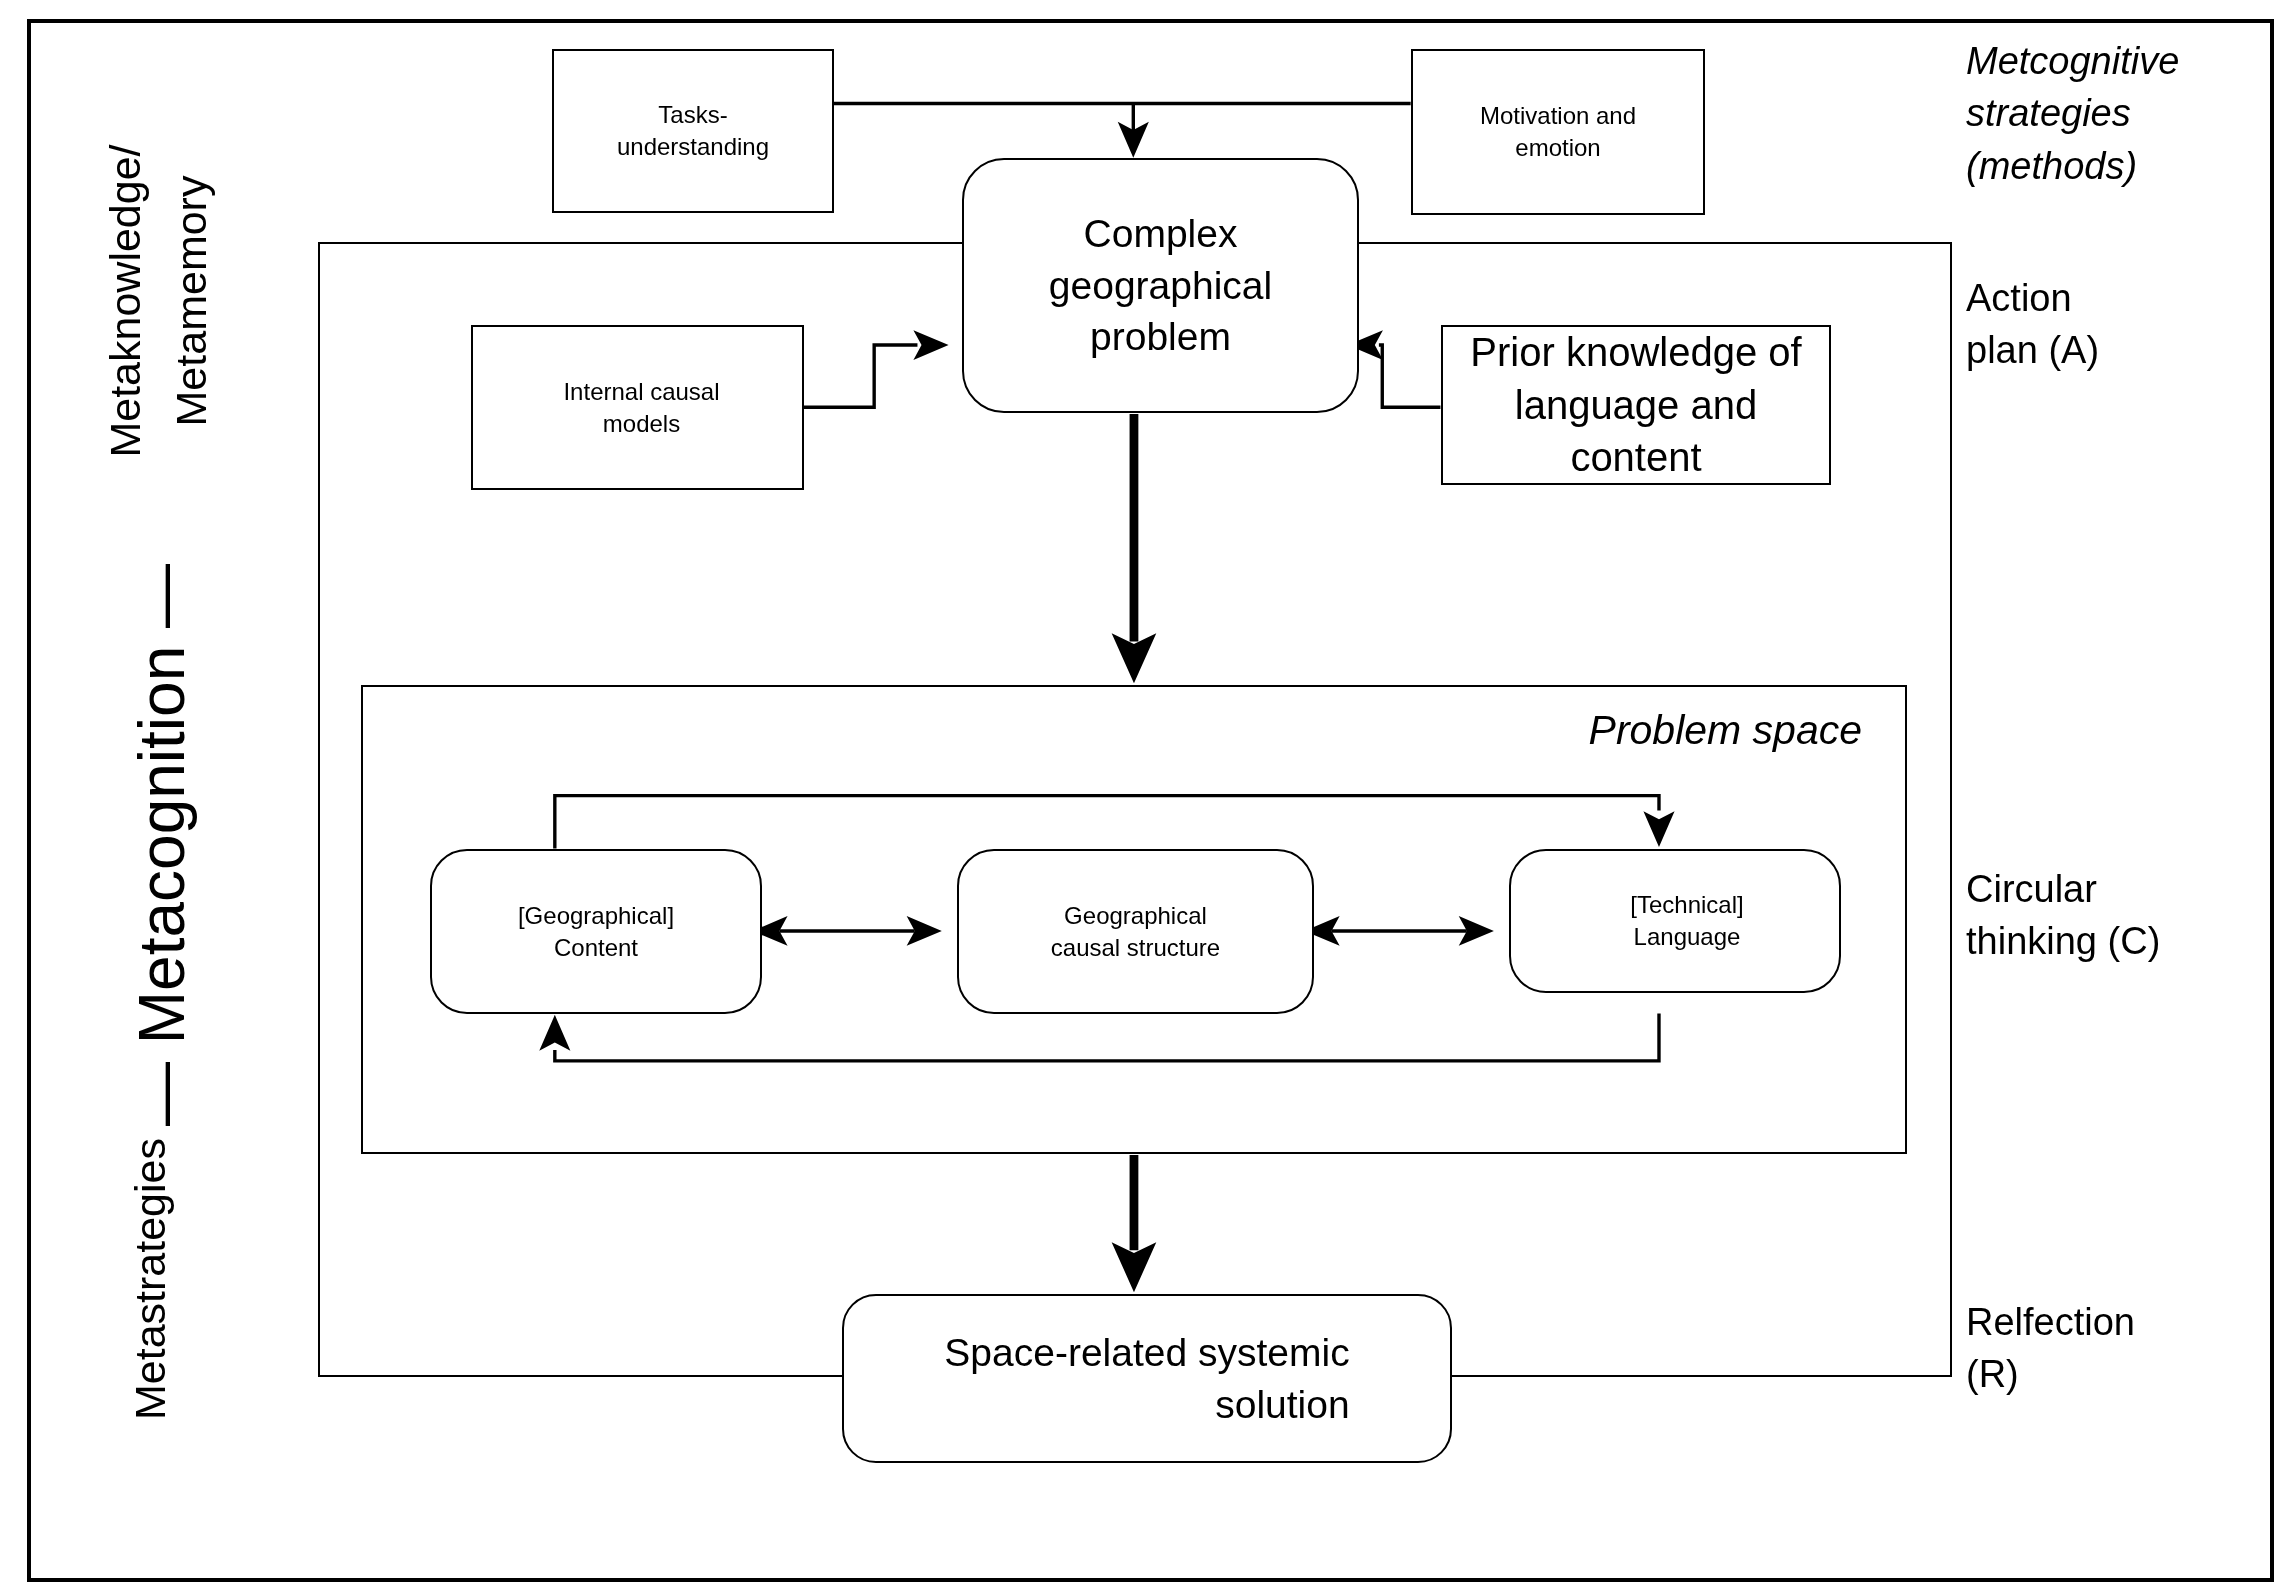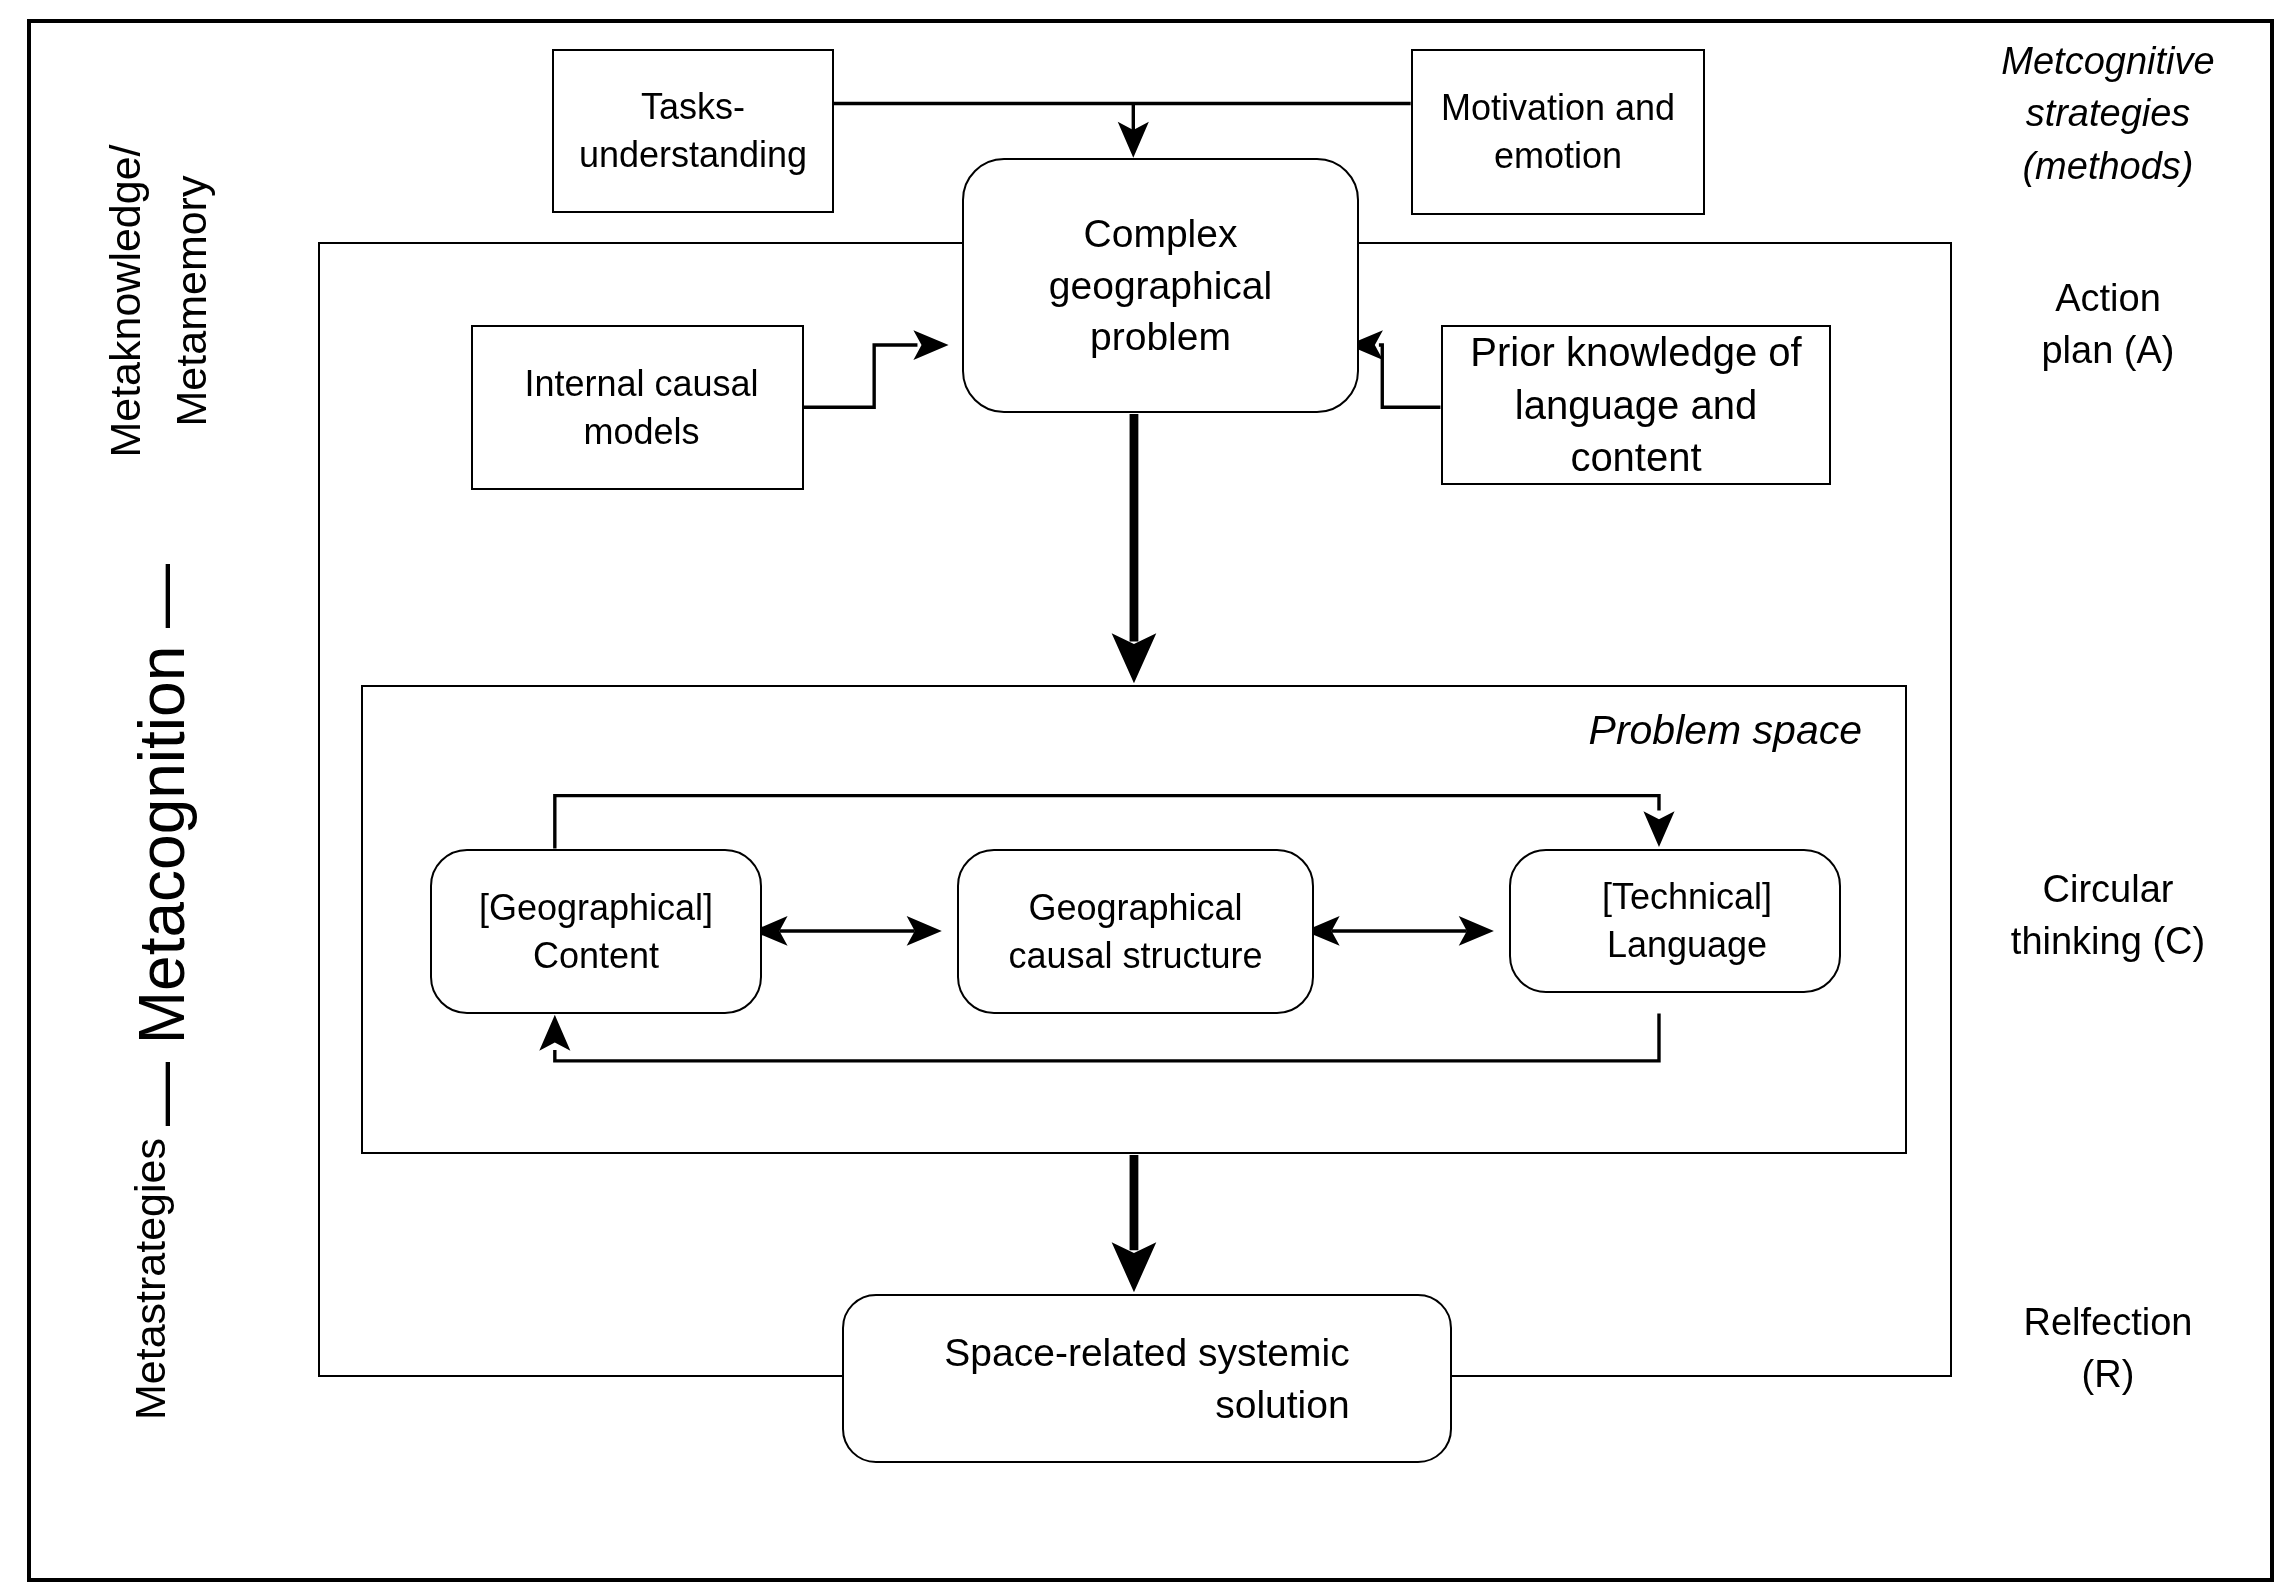--- a/index.html
+++ b/index.html
@@ -27,36 +27,36 @@
   }
   .box {
     position: absolute;
     border: 2.7px solid #000;
     box-sizing: border-box;
     background: #ffffff;
     display: flex;
     align-items: center;
     justify-content: center;
     text-align: center;
-    font-size: 36px;
+    font-size: 24px;
     line-height: 1.32;
     white-space: pre-line;
     z-index: 5;
   }
   .rounded { border-radius: 37px; margin-left: 12px; }
   .connectors {
     position: absolute;
     left: 0; top: 0;
     width: 2295px; height: 1594px;
     z-index: 3;
   }
   .side-label {
     position: absolute;
     width: 284px;
-    text-align: center;
+    text-align: left;
     white-space: pre-line;
     font-size: 38px;
     line-height: 1.38;
     z-index: 6;
   }
   .italic { font-style: italic; }
   .rotated-label {
     position: absolute;
     transform: translate(-50%, -50%) rotate(-90deg);
     white-space: nowrap;

